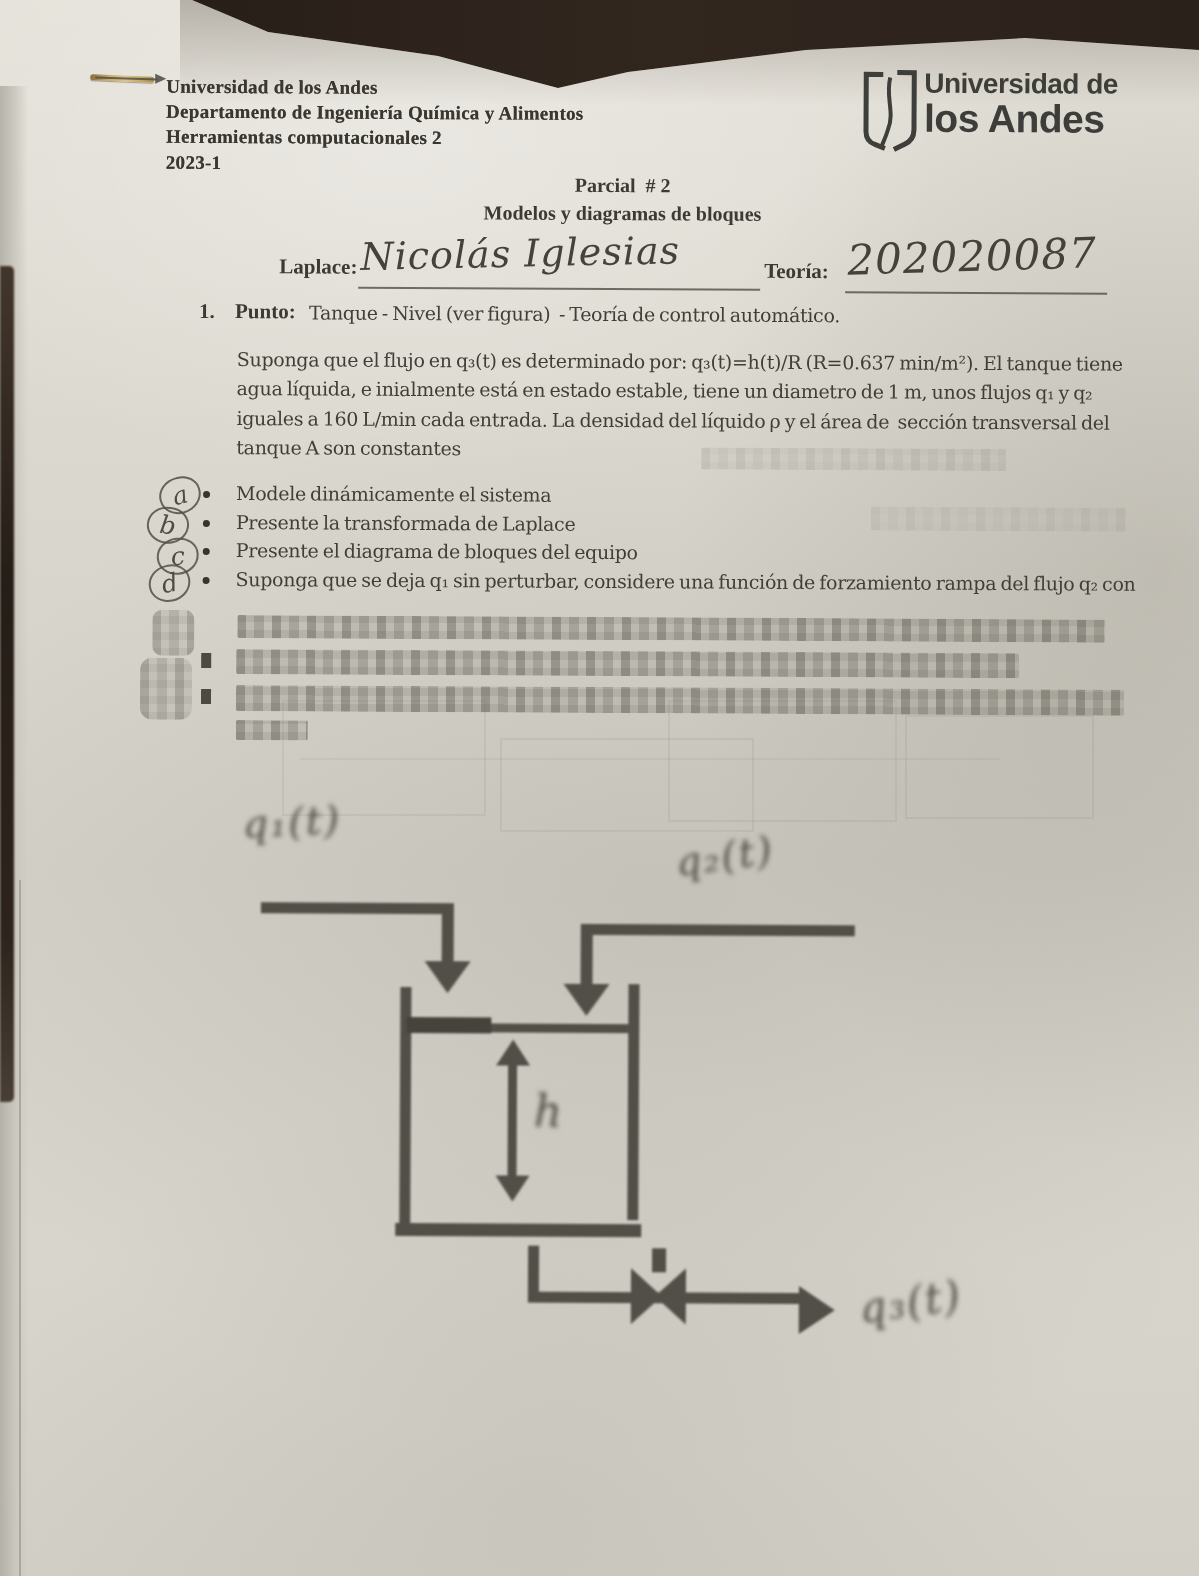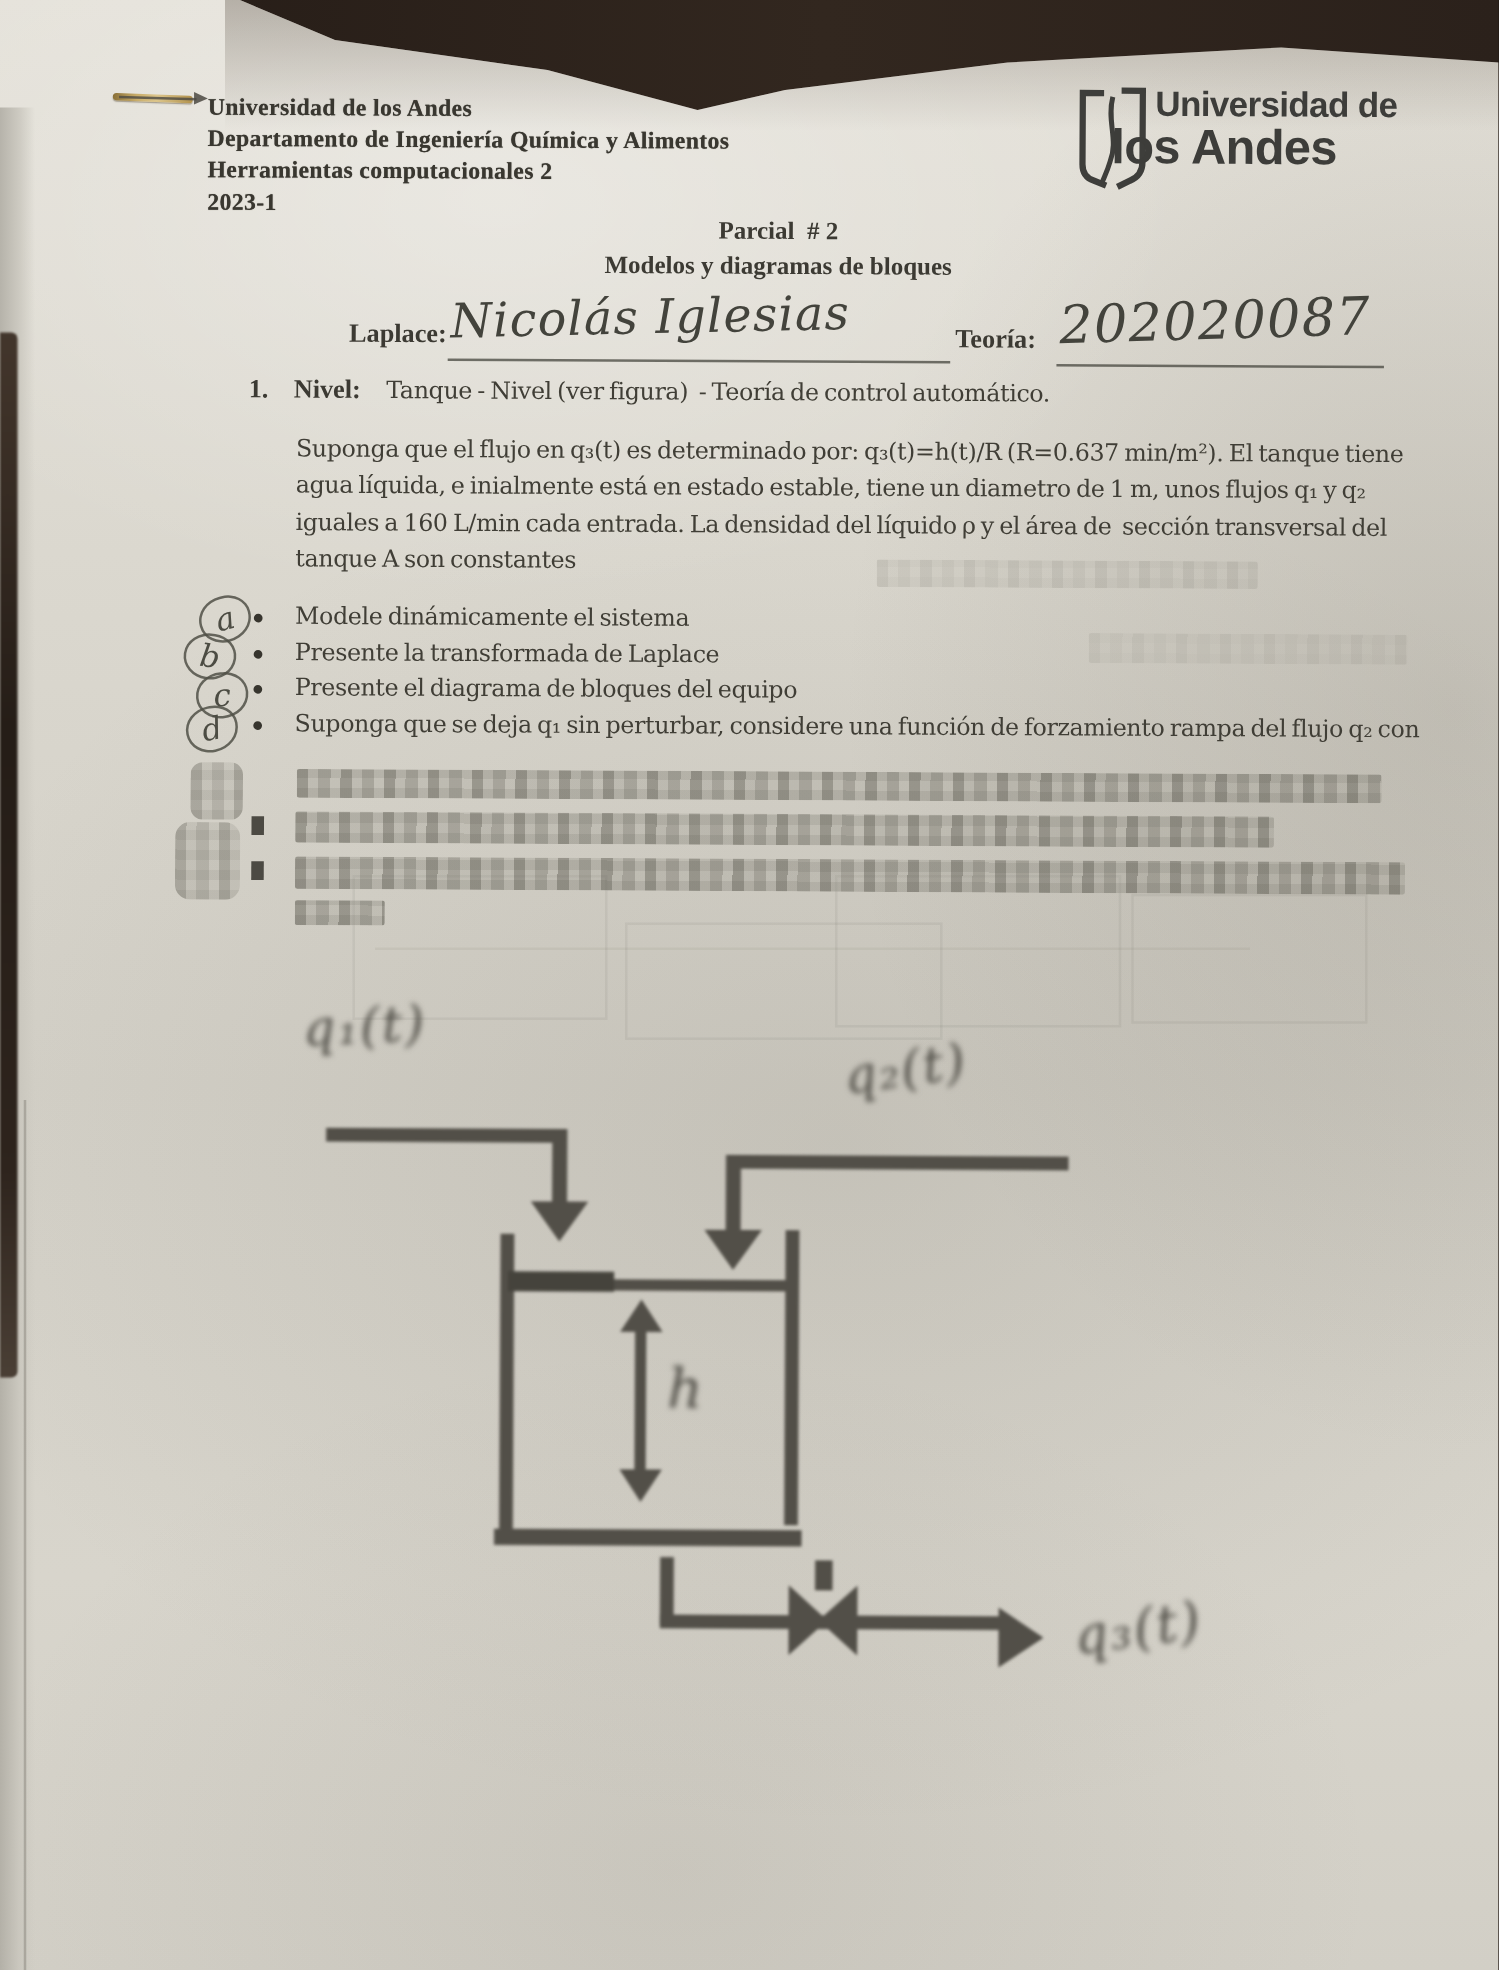--- a/index.html
+++ b/index.html
@@ -95,34 +95,34 @@
       <div>Herramientas computacionales 2</div>
       <div>2023-1</div>
     </div>
 
     <svg class="abs" style="left:856px;top:66px;" width="62" height="86" viewBox="0 0 62 86">
       <path d="M24,7 L7,7 L7,64 Q7,74 16,77 L26,81" fill="none" stroke="#3e3e3b" stroke-width="5"></path>
       <path d="M38,5 L55,5 L55,62 Q55,73 45,77 L35,82" fill="none" stroke="#3e3e3b" stroke-width="5"></path>
       <path d="M31,10 C26,30 36,44 29,62 C27,69 25,73 23,78" fill="none" stroke="#3e3e3b" stroke-width="4"></path>
     </svg>
     <div class="abs logo-text" style="left:921px;top:68px;font-size:28px;">Universidad de</div>
-    <div class="abs logo-text" style="left:886px;top:97px;font-size:39px;text-align:center;">los Andes</div>
+    <div class="abs logo-text" style="left:921px;top:97px;font-size:39px;text-align:center;">los Andes</div>
 
     <div class="abs print bold pre" style="left:240px;top:174px;width:760px;text-align:center;font-size:20px;">Parcial  # 2</div>
     <div class="abs print bold" style="left:240px;top:202px;width:760px;text-align:center;font-size:20px;">Modelos y diagramas de bloques</div>
 
     <div class="abs print bold" style="left:277px;top:256px;font-size:21px;">Laplace:</div>
     <div class="abs hand" style="left:358px;top:232px;font-size:38px;transform:rotate(-1.5deg);letter-spacing:1px;">Nicolás Iglesias</div>
     <div class="underline" style="left:356px;top:288px;width:402px;"></div>
     <div class="abs print bold" style="left:762px;top:258px;font-size:21px;">Teoría:</div>
     <div class="abs hand" style="left:845px;top:230px;font-size:42px;transform:rotate(-2deg);letter-spacing:1px;">202020087</div>
     <div class="underline" style="left:843px;top:290px;width:262px;"></div>
 
     <div class="abs print bold" style="left:197px;top:301px;font-size:21px;">1.</div>
-    <div class="abs print bold" style="left:233px;top:301px;font-size:21px;">Nivel:</div>
+    <div class="abs print bold" style="left:233px;top:301px;font-size:21px;">Punto:</div>
     <div class="abs body-text pre" style="left:307px;top:303px;">Tanque - Nivel (ver figura)  - Teoría de control automático.</div>
 
     <div class="abs body-text" style="left:235px;top:350px;">
       <div class="pline">Suponga que el flujo en q₃(t) es determinado por: q₃(t)=h(t)/R (R=0.637 min/m²). El tanque tiene</div>
       <div class="pline">agua líquida, e inialmente está en estado estable, tiene un diametro de 1 m, unos flujos q₁ y q₂</div>
       <div class="pline">iguales a 160 L/min cada entrada. La densidad del líquido ρ y el área de  sección transversal del</div>
       <div class="pline">tanque A son constantes</div>
     </div>
 
     <div class="mosaic" style="left:700px;top:447px;width:305px;height:22px;opacity:.28;"></div>

